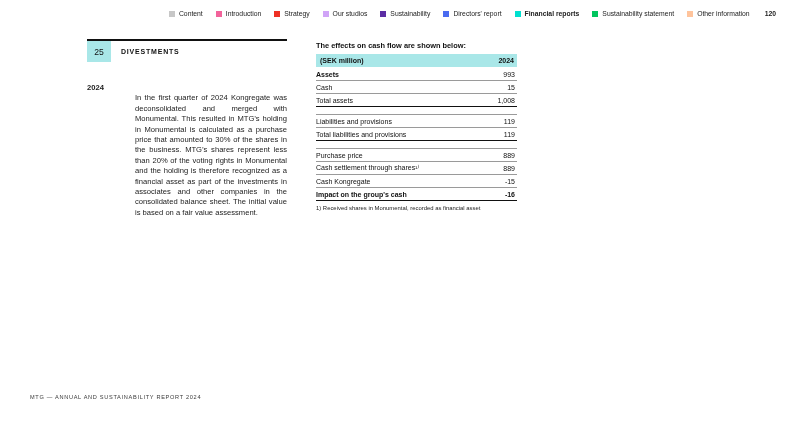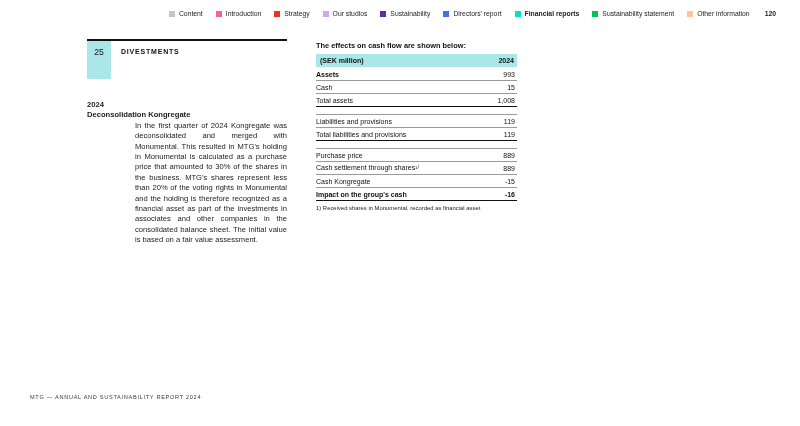--- a/index.html
+++ b/index.html
@@ -19,21 +19,21 @@
   }
   .nav-item { display:flex; align-items:center; gap:4px; cursor:pointer; }
   .swatch { width:6px; height:6px; display:inline-block; flex:0 0 auto; }
   .page-number { font-weight:700; font-size:6.8px; margin-left:2px; }
 
   
   .left-col { position:absolute; left:87px; top:39px; width:200px; }
   .note-rule { border-top:2px solid #111; width:200px; }
   .note-head { display:flex; align-items:flex-start; }
   .note-badge {
-    width:24px; height:38px; background:#a9e7e8; text-align:center;
+    width:24px; height:21px; background:#a9e7e8; text-align:center;
     font-size:8.6px; line-height:23px; font-weight:400; color:#111;
   }
   .note-title {
     font-weight:700; font-size:7px; letter-spacing:0.8px; color:#111;
     margin:7px 0 0 10px; text-transform:uppercase;
   }
   .article { margin-top:21px; }
   .h-year { font-weight:700; font-size:7.6px; line-height:10.4px; }
   .h-sub  { font-weight:700; font-size:7.6px; line-height:10.4px; }
   .body-text {
@@ -123,21 +123,20 @@
   </div>
 
   <div class="left-col">
     <div class="note-rule"></div>
     <div class="note-head">
       <div class="note-badge" style="background: rgb(169, 231, 232);">25</div>
       <div class="note-title">DIVESTMENTS</div>
     </div>
     <div class="article">
       <div class="h-year">2024</div>
-      <div class="h-sub">Deconsolidation Kongregate</div>
       <div class="body-text">In the first quarter of 2024 Kongregate was deconsolidated and merged with Monumental. This resulted in MTG’s holding in Monumental is calculated as a purchase price that amounted to 30% of the shares in the business. MTG’s shares represent less than 20% of the voting rights in Monumental and the holding is therefore recognized as a financial asset as part of the investments in associates and other companies in the consolidated balance sheet. The initial value is based on a fair value assessment.</div>
     </div>
   </div>
 
   <div class="right-col">
     <div class="table-title">The effects on cash flow are shown below:</div>
     <div class="thead-row" style="background: rgb(169, 231, 232);">
       <span class="tlabel">(SEK million)</span>
       <span class="tvalue">2024</span>
     </div>

